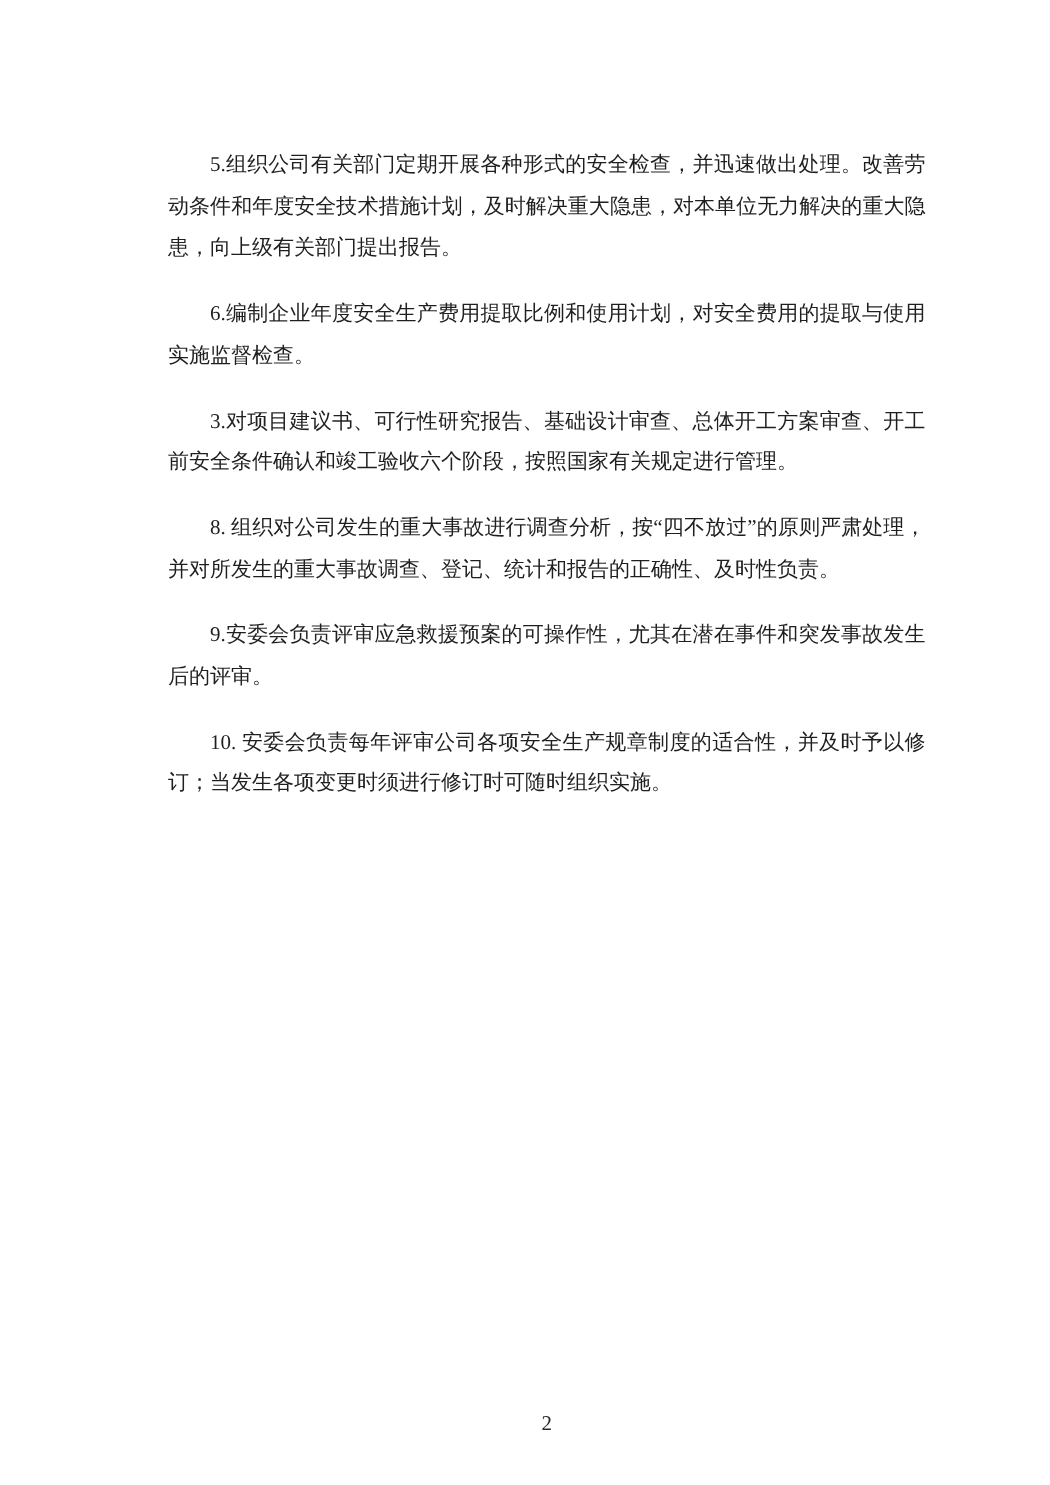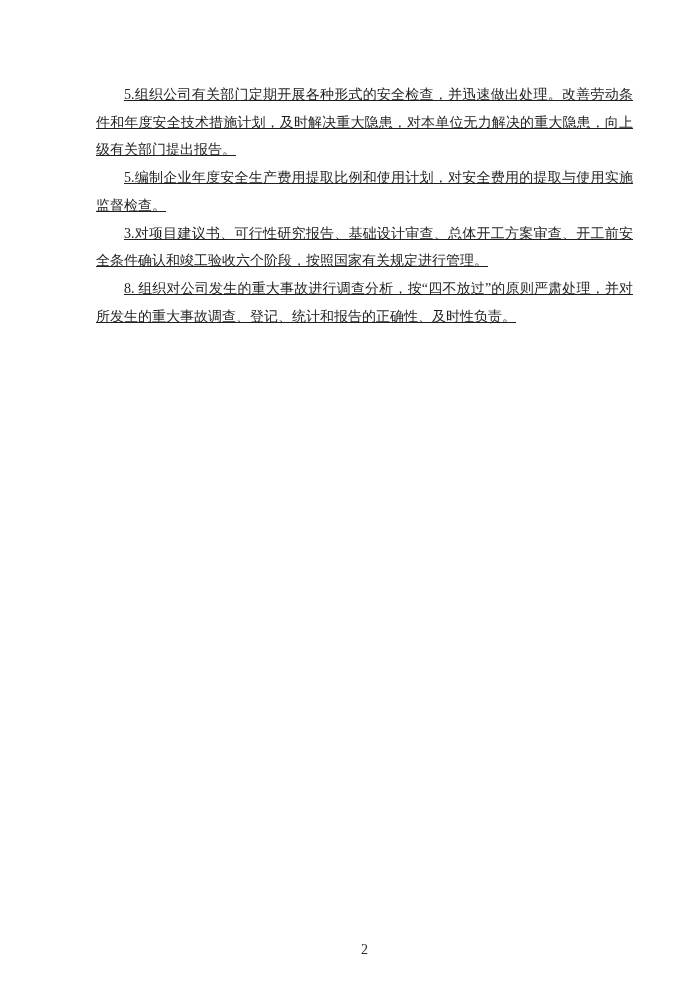--- a/index.html
+++ b/index.html
@@ -20,42 +20,43 @@
     position: absolute;
     left: 96px;
     top: 81px;
     width: 537px;
     font-size: 14px;
     line-height: 27.7px;
     text-align: justify;
     text-justify: inter-character;
   }
   .doc-body p {
-    margin: 0;
+    margin: 16px;
     padding: 0;
     text-indent: 2em;
-    text-decoration: underline;
   }
   .page-footer {
     position: absolute;
     left: 96px;
     top: 940px;
     width: 537px;
     text-align: center;
     font-size: 14px;
     line-height: 20px;
     color: #2a2a2a;
   }
 </style>
 </head>
 <body>
 
 <div class="page">
   <div class="doc-body">
     <p>5.组织公司有关部门定期开展各种形式的安全检查，并迅速做出处理。改善劳动条件和年度安全技术措施计划，及时解决重大隐患，对本单位无力解决的重大隐患，向上级有关部门提出报告。</p>
-    <p>5.编制企业年度安全生产费用提取比例和使用计划，对安全费用的提取与使用实施监督检查。</p>
+    <p>6.编制企业年度安全生产费用提取比例和使用计划，对安全费用的提取与使用实施监督检查。</p>
     <p>3.对项目建议书、可行性研究报告、基础设计审查、总体开工方案审查、开工前安全条件确认和竣工验收六个阶段，按照国家有关规定进行管理。</p>
     <p>8. 组织对公司发生的重大事故进行调查分析，按“四不放过”的原则严肃处理，并对所发生的重大事故调查、登记、统计和报告的正确性、及时性负责。</p>
+    <p>9.安委会负责评审应急救援预案的可操作性，尤其在潜在事件和突发事故发生后的评审。</p>
+    <p>10. 安委会负责每年评审公司各项安全生产规章制度的适合性，并及时予以修订；当发生各项变更时须进行修订时可随时组织实施。</p>
   </div>
   <div class="page-footer">
     <span>2</span>
   </div>
 </div>
 
 </body></html>

